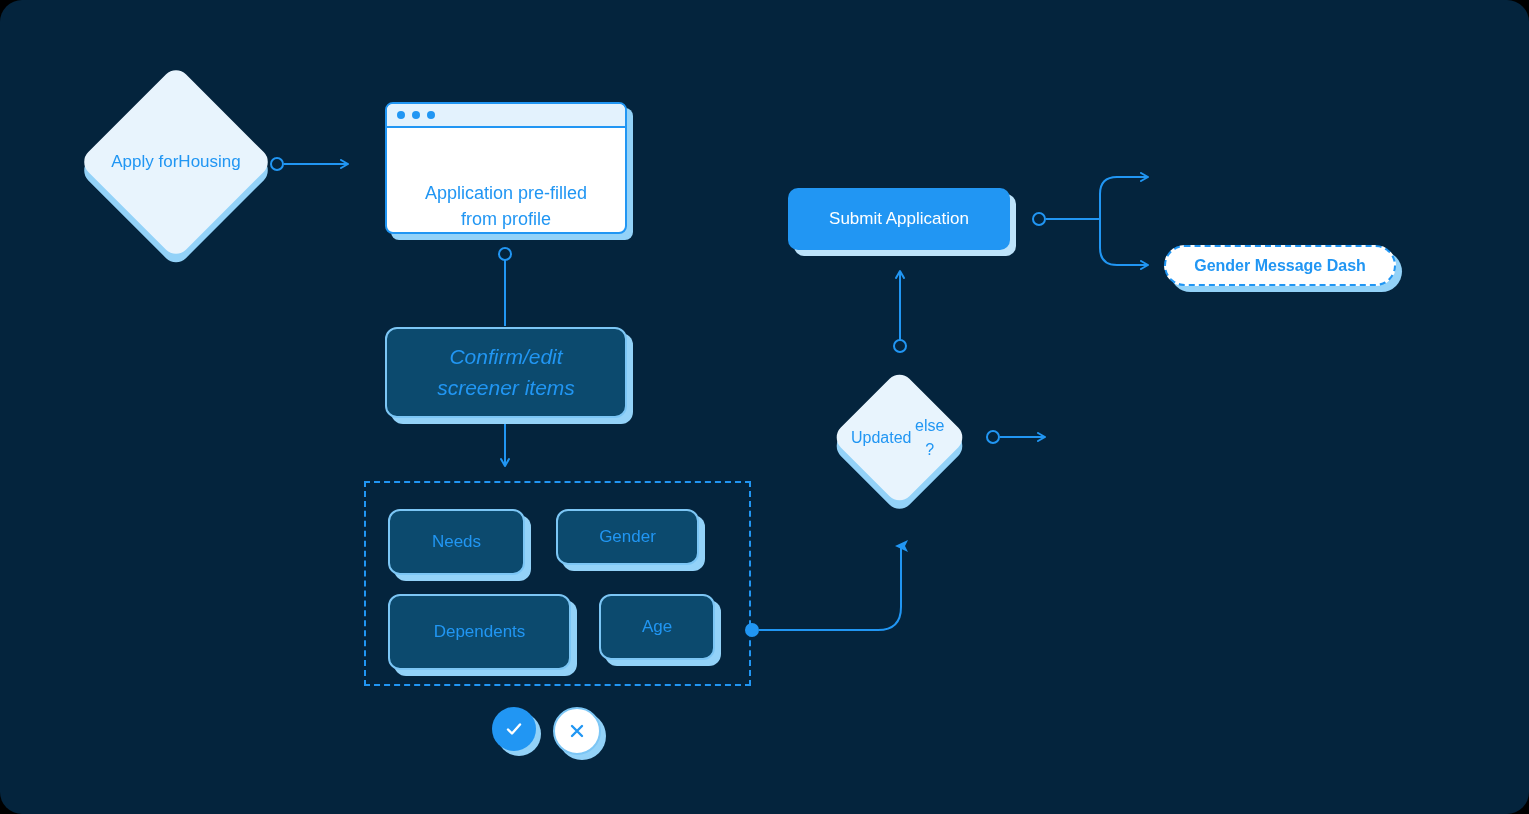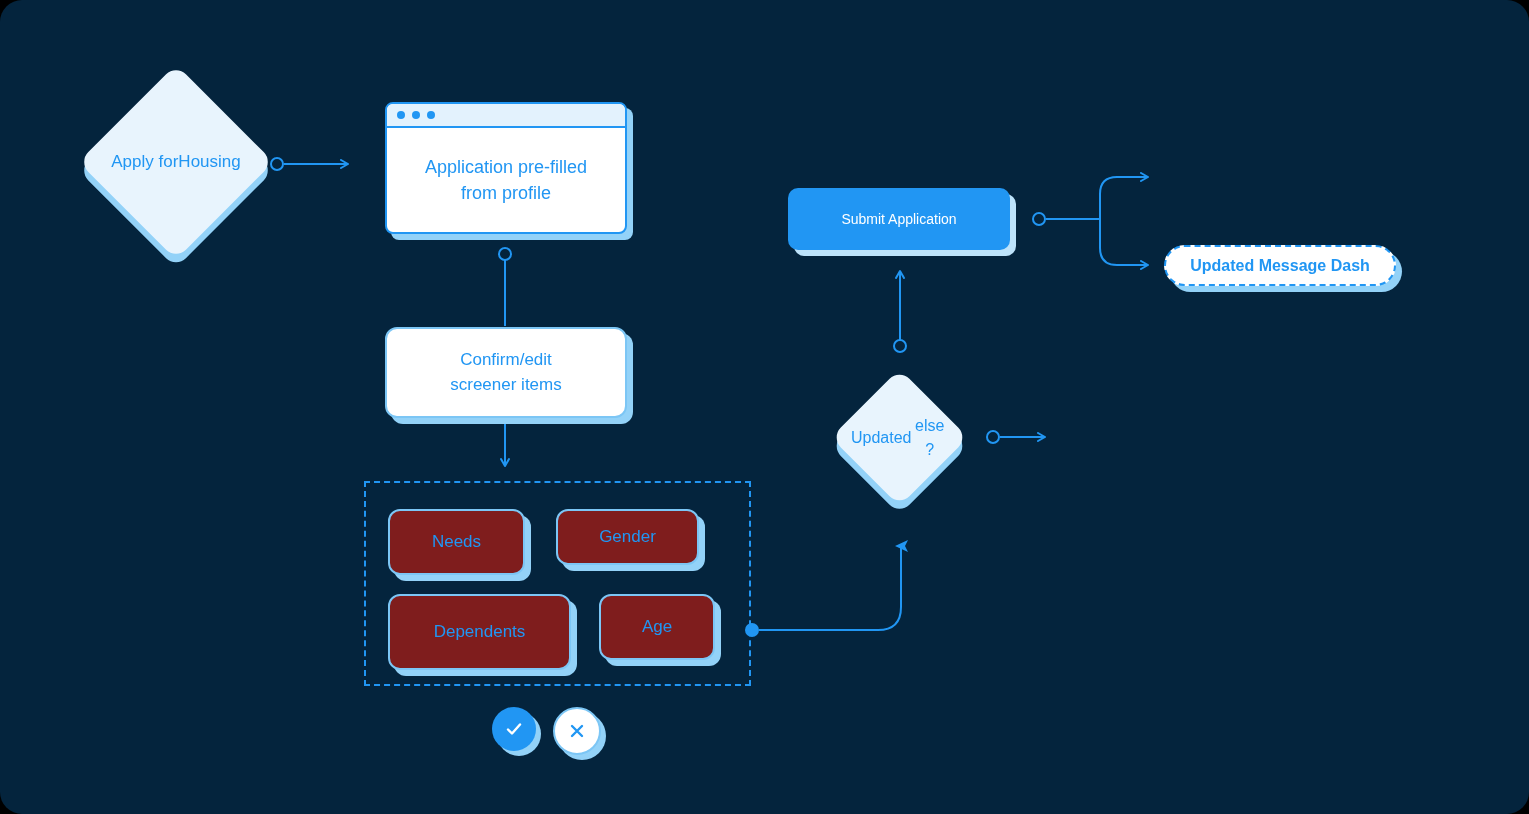--- a/index.html
+++ b/index.html
@@ -52,67 +52,68 @@
   .window-bar {
     height: 22px;
     background: #e3f2fd;
     border-bottom: 2px solid #2196f3;
     display: flex; align-items: center;
     padding-left: 10px; gap: 7px;
   }
   .win-dot { width: 8px; height: 8px; border-radius: 50%; background: #2196f3; }
   .window-body {
     height: calc(100% - 24px);
-    display: flex; align-items: center; justify-content: center;
+    display: flex; align-items: flex-end; justify-content: center;
     color: #2196f3;
     font-size: 18px;
     line-height: 1.45;
     text-align: center;
     padding: 0 10px;
     box-sizing: border-box;
   }
 
   
   .softbox {
-    background: #ffffff;
+    background: #0c4a6e;
     border: 2px solid #7cc6f5;
     border-radius: 12px;
     box-shadow: 6px 6px 0 0 #93d2f8;
     display: flex; align-items: center; justify-content: center;
     color: #2196f3;
-    font-size: 17px;
-    line-height: 1.45;
-    text-align: center;
+    font-size: 21px;
+    line-height: 1.45;
+    text-align: center;
+    font-style: italic;
   }
 
   
   .dashed-group {
     border: 2px dashed #2196f3;
     background: transparent;
   }
 
   
   .card {
-    background: #7f1d1d;
+    background: #0c4a6e;
     border: 2px solid #7cc6f5;
     border-radius: 12px;
     box-shadow: 6px 6px 0 0 #93d2f8;
     display: flex; align-items: center; justify-content: center;
     color: #2196f3;
     font-size: 17px;
   }
 
   
   .primary-btn {
     background: #2196f3;
     border-radius: 10px;
     box-shadow: 6px 6px 0 0 #bde3fb;
     display: flex; align-items: center; justify-content: center;
     color: #ffffff;
-    font-size: 14px;
+    font-size: 17px;
   }
 
   
   .pill {
     background: #ffffff;
     border: 2px dashed #2196f3;
     border-radius: 999px;
     box-shadow: 6px 6px 0 0 #93d2f8;
     display: flex; align-items: center; justify-content: center;
     color: #2196f3;
@@ -266,21 +267,21 @@
       <path d="M6,6 L16,16 M16,6 L6,16" fill="none" stroke="#2196f3" stroke-width="2.4" stroke-linecap="round"></path>
     </svg>
   </div>
 
   <div class="node primary-btn" style="left:788px; top:188px; width:222px; height:62px;">
     <span>Submit Application</span>
   </div>
 
 
   <div class="node pill" style="left:1164px; top:245px; width:232px; height:41px;">
-    <span>Updated Message Dash</span>
+    <span>Gender Message Dash</span>
   </div>
 
   <div class="diamond-wrap" style="left:851px; top:389px; width:97px; height:97px;">
     <div class="diamond-shadow"></div>
     <div class="diamond-face"></div>
     <div class="diamond-label" style="font-size:16px;">
       <span>Updated</span>
       <span>else ?</span>
     </div>
   </div>

